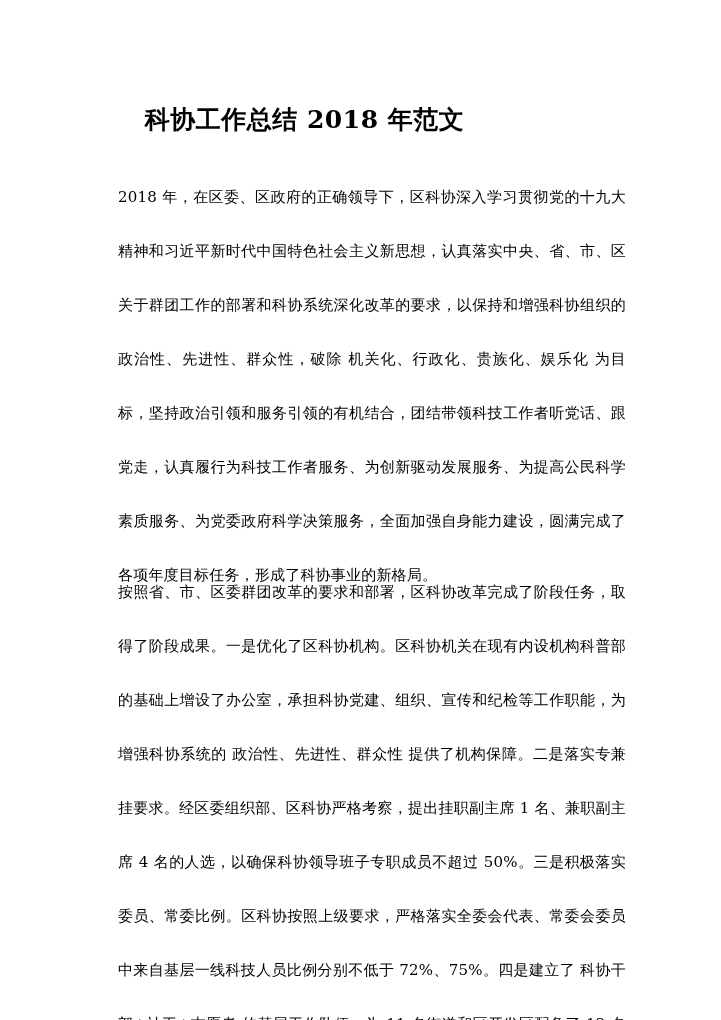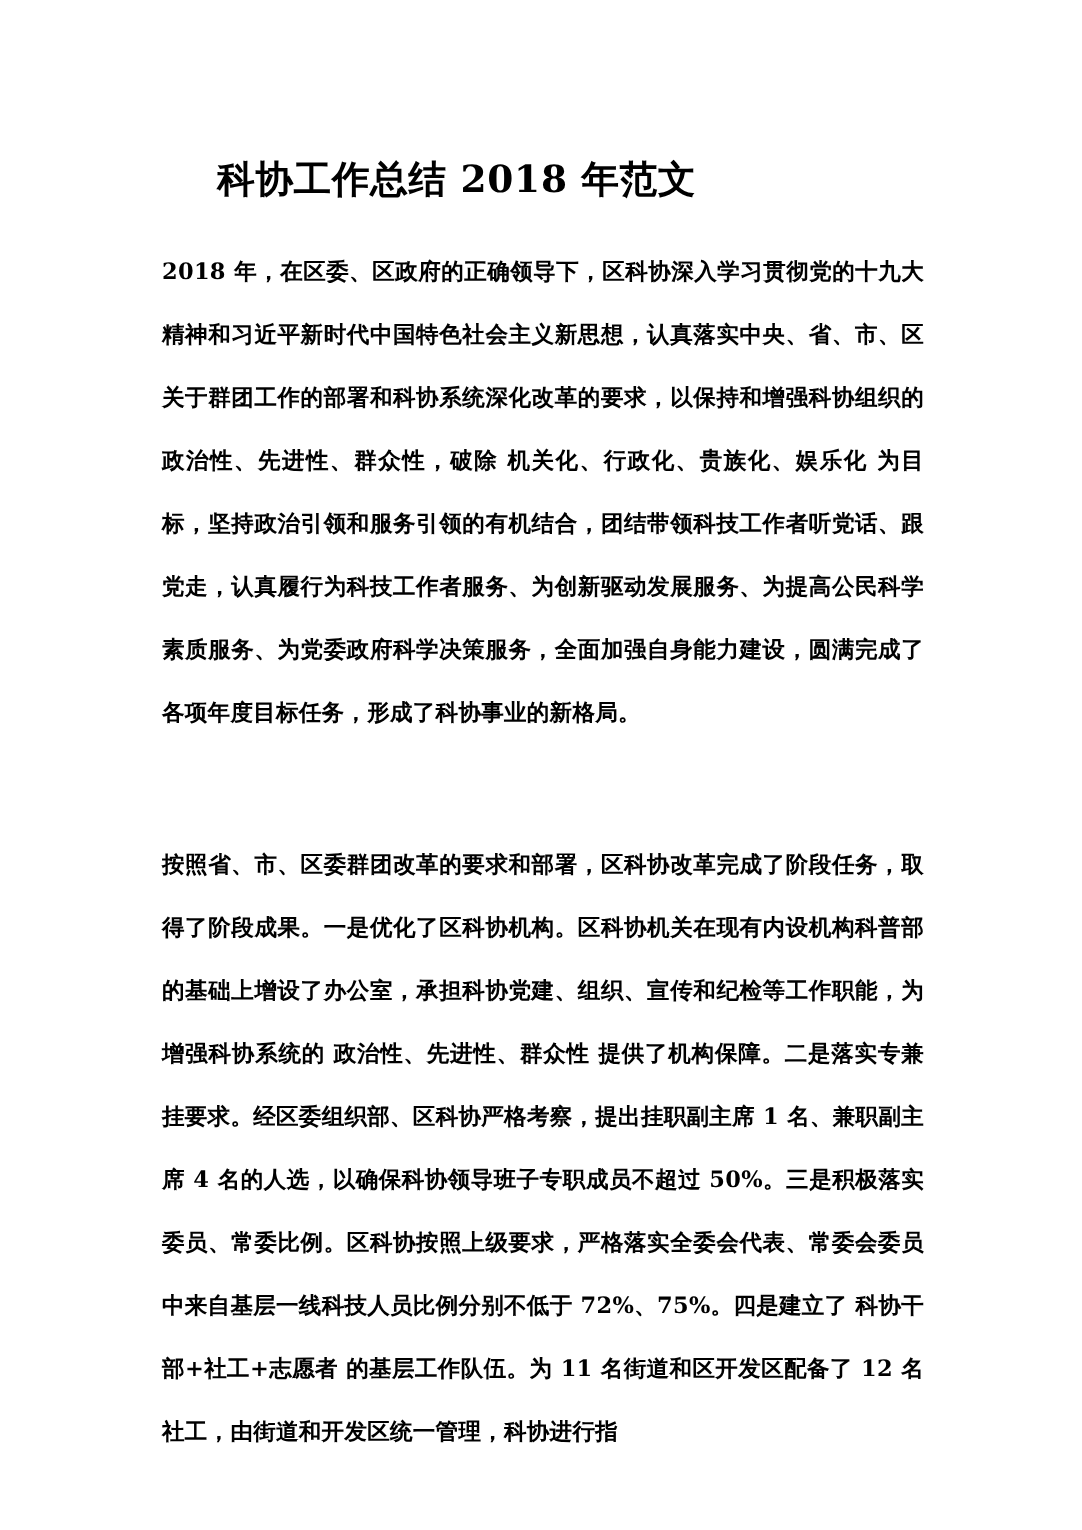--- a/index.html
+++ b/index.html
@@ -27,27 +27,26 @@
     width: 609px;
     text-align: center;
     font-size: 25px;
     font-weight: bold;
     letter-spacing: 0.5px;
     line-height: 34px;
     font-family: "DejaVu Serif", "Liberation Serif", serif;
   }
   .para {
     font-size: 15px;
-    line-height: 42px;
+    line-height: 54px;
     text-align: justify;
     text-justify: inter-ideograph;
     letter-spacing: 0.2px;
     word-break: break-all;
-    margin: 0;
-    font-weight: bold;
+    margin: 10px;
   }
   .para-1 {
     position: absolute;
     left: 108px;
     top: 160px;
     width: 508px;
   }
   .heading-1 {
     position: absolute;
     left: 108px;

